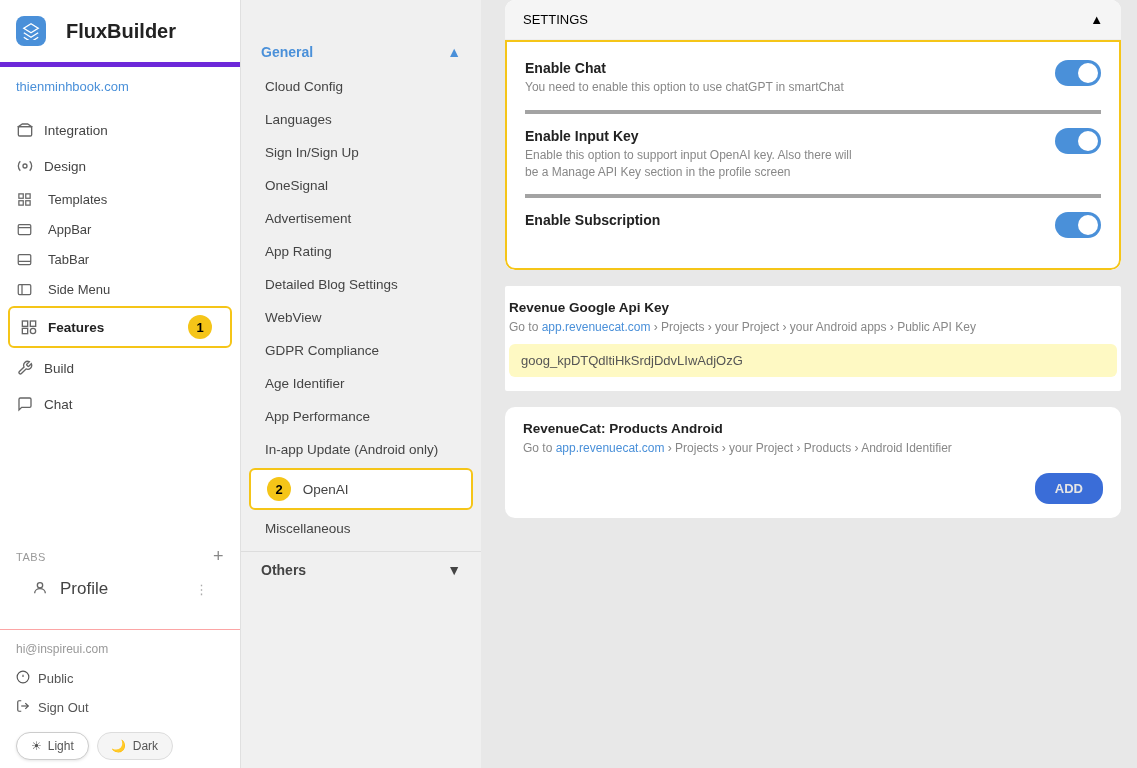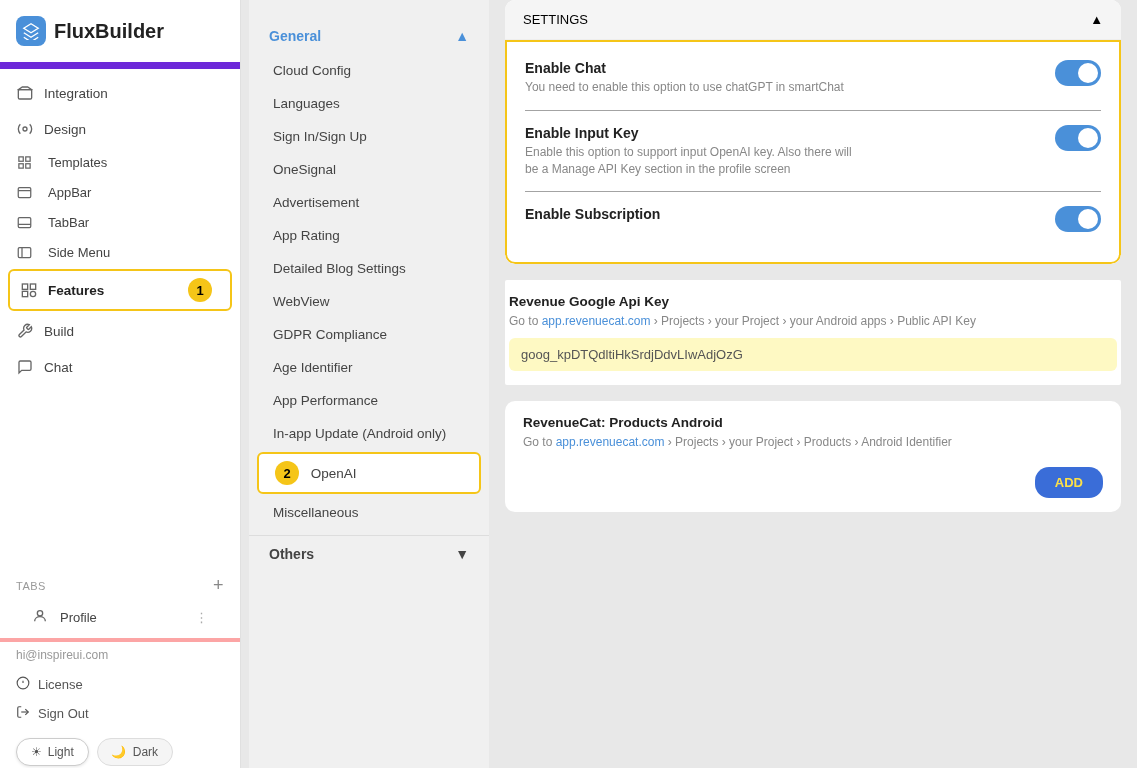--- a/index.html
+++ b/index.html
@@ -1,96 +1,97 @@
 <!DOCTYPE html>
 <html><head>
   <meta charset="utf-8">
   <style>
     * { box-sizing: border-box; margin: 0; padding: 0; }
     body { font-family: -apple-system, BlinkMacSystemFont, 'Segoe UI', sans-serif; background: #e8e8e8; display: flex; height: 768px; width: 1137px; overflow: hidden; font-size: 13px; }
 
     
     .sidebar { width: 241px; background: #fff; display: flex; flex-direction: column; border-right: 1px solid #e0e0e0; height: 768px; overflow-y: auto; }
-    .sidebar-logo { display: flex; align-items: center; gap: 8px; padding: 16px 16px; border-bottom: 7px solid #6d28d9; }
+    .sidebar-logo { display: flex; align-items: center; gap: 20px; padding: 16px 16px; border-bottom: 5px solid #6d28d9; }
     .logo-icon { width: 30px; height: 30px; background: #4a90d9; border-radius: 8px; display: flex; align-items: center; justify-content: center; }
     .logo-icon svg { width: 18px; height: 18px; }
     .logo-text { font-size: 20px; font-weight: 700; color: #222; }
     .sidebar-user { padding: 12px 16px; color: #4a90d9; font-size: 13px; font-weight: 500; }
     .sidebar-nav { flex: 1; padding: 6px 0; }
     .nav-item { display: flex; align-items: center; gap: 10px; padding: 9px 16px; color: #444; cursor: pointer; font-size: 13.5px; border-radius: 0; }
     .nav-item .nav-icon { width: 18px; height: 18px; display: flex; align-items: center; justify-content: center; color: #666; }
     .nav-sub-item { display: flex; align-items: center; gap: 16px; padding: 7px 16px; color: #444; cursor: pointer; font-size: 13px; }
     .nav-sub-item .nav-icon { width: 16px; height: 16px; display: flex; align-items: center; justify-content: center; color: #666; }
     .nav-item.active-border { border: 2px solid #f5c518; border-radius: 6px; margin: 2px 8px; padding: 7px 10px; }
     .nav-item.active-border .nav-label { color: #222; font-weight: 600; }
     .tabs-section { padding: 10px 16px 4px; }
     .tabs-header { display: flex; justify-content: space-between; align-items: center; color: #999; font-size: 11px; text-transform: uppercase; letter-spacing: 0.5px; margin-bottom: 4px; }
     .tabs-add { cursor: pointer; color: #888; font-size: 18px; }
     .profile-item { display: flex; align-items: center; justify-content: space-between; padding: 8px 16px; }
-    .profile-left { display: flex; align-items: center; gap: 10px; color: #444; font-size: 13px; }
+    .profile-left { display: flex; align-items: center; gap: 10px; color: #444; font-size: 17px; }
     .profile-icon { width: 18px; height: 18px; color: #666; }
     .profile-more { color: #aaa; cursor: pointer; }
-    .sidebar-footer { padding: 2px 16px; border-top: 4px solid #fca5a5; }
+    .sidebar-footer { padding: 8px 16px; border-top: 1px solid #fca5a5; margin-top: 18px; }
     .footer-email { color: #999; font-size: 12px; padding: 4px 0 8px; }
     .footer-link { display: flex; align-items: center; gap: 8px; color: #555; padding: 6px 0; font-size: 13px; cursor: pointer; }
     .theme-toggle { display: flex; gap: 8px; margin-top: 10px; }
     .theme-btn { display: flex; align-items: center; gap: 6px; padding: 6px 14px; border-radius: 20px; border: 1px solid #ddd; background: #f5f5f5; cursor: pointer; font-size: 12px; color: #555; }
     .theme-btn.active { background: #fff; border-color: #ccc; box-shadow: 0 1px 3px rgba(0,0,0,0.1); }
 
     
-    .middle-panel { width: 240px; background: #f0f0f0; padding: 20px 0; overflow-y: auto; height: 768px; margin-left: 8px; }
+    .middle-panel { width: 240px; background: #f0f0f0; padding: 36px 0; overflow-y: auto; height: 768px; }
     .section-header { display: flex; justify-content: space-between; align-items: center; padding: 8px 20px 10px; color: #4a90d9; font-weight: 600; font-size: 14px; cursor: pointer; }
     .section-header .chevron { color: #4a90d9; }
     .menu-item { padding: 9px 24px; color: #444; cursor: pointer; font-size: 13.5px; }
     .menu-item.highlighted { background: #fff; border: 2px solid #f5c518; border-radius: 6px; margin: 2px 8px; padding: 7px 16px; color: #444; }
     .section-others { display: flex; justify-content: space-between; align-items: center; padding: 10px 20px; color: #444; font-weight: 600; font-size: 14px; cursor: pointer; border-top: 1px solid #ddd; margin-top: 6px; }
 
     
     .main-content { flex: 1; background: #e8e8e8; display: flex; flex-direction: column; height: 768px; overflow: hidden; }
     .main-header { display: flex; justify-content: space-between; align-items: center; padding: 18px 24px; background: #e8e8e8; }
     .header-title { font-size: 18px; font-weight: 600; color: #222; }
     .step-badge { background: #f5c518; color: #000; font-weight: 700; font-size: 13px; width: 24px; height: 24px; border-radius: 50%; display: inline-flex; align-items: center; justify-content: center; margin-right: 8px; }
     .apply-btn { background: #fff; border: 2px solid #f5c518; color: #333; padding: 8px 24px; border-radius: 8px; font-size: 14px; font-weight: 500; cursor: pointer; outline: 3px solid #f5c518; outline-offset: 2px; }
     .content-area { flex: 1; overflow-y: auto; padding: 0 16px 16px; }
-    .settings-card { background: #fff; border-radius: 10px; padding: 0; margin-bottom: 16px; overflow: hidden; }
+    .settings-card { background: #fff; border-radius: 10px; padding: 0; margin-bottom: 16px; overflow: hidden; margin-left: 8px; }
     .settings-card-header { display: flex; justify-content: space-between; align-items: center; padding: 12px 18px; background: #f5f5f5; border-bottom: 1px solid #eee; }
     .settings-card-body { padding: 4px 18px 16px; border: 2px solid #f5c518; border-radius: 0 0 10px 10px; }
-    .settings-row { display: flex; justify-content: space-between; align-items: flex-start; padding: 14px 0; border-bottom: 1px solid #a3a3a3; }
+    .settings-row { display: flex; justify-content: space-between; align-items: flex-start; padding: 14px 0; border-bottom: 4px solid #a3a3a3; }
     .settings-row:last-child { border-bottom: none; }
     .settings-label { font-size: 14px; font-weight: 600; color: #222; margin-bottom: 3px; }
     .settings-desc { font-size: 12px; color: #888; line-height: 1.4; max-width: 340px; }
     
     .toggle { width: 46px; height: 26px; background: #4a90d9; border-radius: 13px; position: relative; cursor: pointer; flex-shrink: 0; margin-left: 16px; }
     .toggle::after { content: ''; position: absolute; width: 20px; height: 20px; background: #fff; border-radius: 50%; top: 3px; right: 3px; transition: 0.2s; }
     .field-label { font-size: 13.5px; font-weight: 600; color: #222; margin-bottom: 4px; }
     .field-desc { font-size: 12px; color: #888; margin-bottom: 8px; line-height: 1.4; }
     .field-desc a { color: #4a90d9; text-decoration: none; }
     .field-input { width: 100%; padding: 9px 12px; background: #fef9c3; border: none; border-radius: 6px; font-size: 13px; color: #555; outline: none; }
     .field-tags { display: flex; flex-wrap: wrap; gap: 6px; padding: 8px 12px; background: #f5f5f5; border-radius: 6px; min-height: 36px; align-items: center; }
     .tag { display: flex; align-items: center; gap: 4px; background: #e0e0e0; padding: 3px 8px; border-radius: 4px; font-size: 12px; color: #333; }
     .tag-remove { color: #e55; cursor: pointer; font-size: 13px; font-weight: 700; }
-    .add-btn { background: #3a6dd8; color: #fde047; border: none; padding: 8px 20px; border-radius: 14px; font-size: 13px; font-weight: 600; cursor: pointer; float: right; margin-top: 8px; }
+    .add-btn { background: #3a6dd8; color: #e5e5e5; border: none; padding: 8px 20px; border-radius: 14px; font-size: 13px; font-weight: 600; cursor: pointer; float: right; margin-top: 8px; }
 
     
     ::-webkit-scrollbar { width: 4px; }
     ::-webkit-scrollbar-thumb { background: #ccc; border-radius: 2px; }
   </style>
 </head>
 <body>
 
 <div class="sidebar">
   <div class="sidebar-logo">
     <div class="logo-icon">
       <svg viewBox="0 0 20 20" fill="white">
           <path d="M10 2L2 7l8 5 8-5-8-5zM2 12l8 5 8-5M2 17l8 5 8-5" stroke="white" stroke-width="1.5" fill="none"></path>
         </svg>
     </div>
     <span class="logo-text">FluxBuilder</span>
   </div>
 
+  <div class="sidebar-user">thienminhbook.com</div>
 
   <div class="sidebar-nav">
 
     <div class="nav-item">
       <span class="nav-icon">
         <svg width="16" height="16" viewBox="0 0 24 24" fill="none" stroke="currentColor" stroke-width="2">
             <rect x="2" y="7" width="20" height="14" rx="2"></rect>
             <path d="M16 3H8L2 7h20l-6-4z"></path>
           </svg>
       </span>
@@ -202,21 +203,21 @@
 
   <div class="sidebar-footer">
     <div class="footer-email">hi@inspireui.com</div>
     <div class="footer-link">
       <span>
         <svg width="14" height="14" viewBox="0 0 24 24" fill="none" stroke="currentColor" stroke-width="2">
             <circle cx="12" cy="12" r="10"></circle>
             <path d="M12 8v4m0 4h.01"></path>
           </svg>
       </span>
-      <span>License</span>
+      <span>Public</span>
     </div>
     <div class="footer-link">
       <span>
         <svg width="14" height="14" viewBox="0 0 24 24" fill="none" stroke="currentColor" stroke-width="2">
             <path d="M9 21H5a2 2 0 0 1-2-2V5a2 2 0 0 1 2-2h4"></path>
             <polyline points="16 17 21 12 16 7"></polyline>
             <line x1="21" y1="12" x2="9" y2="12"></line>
           </svg>
       </span>
       <span>Sign Out</span>

